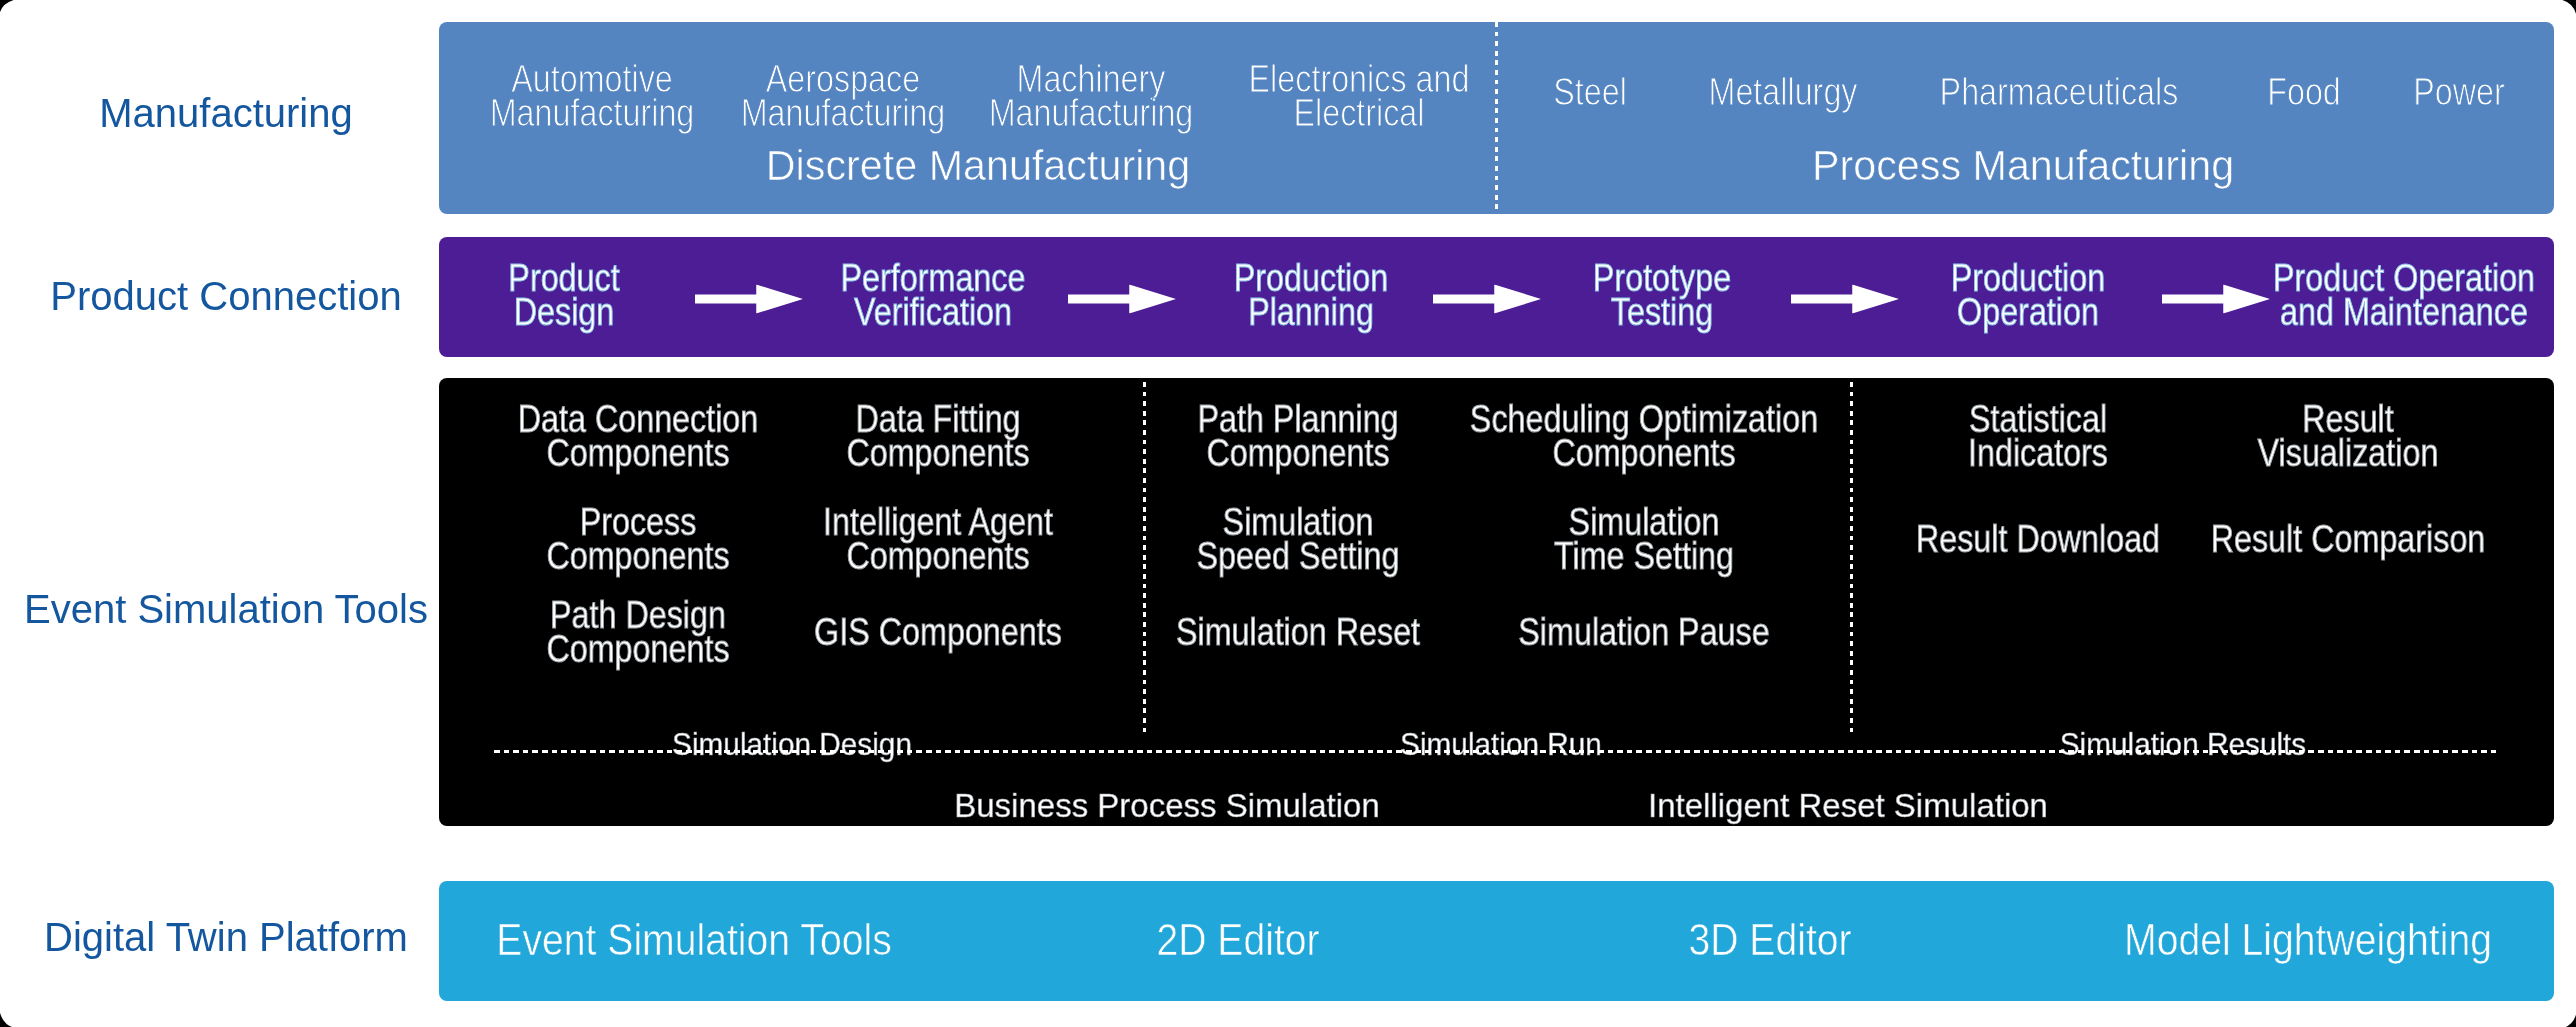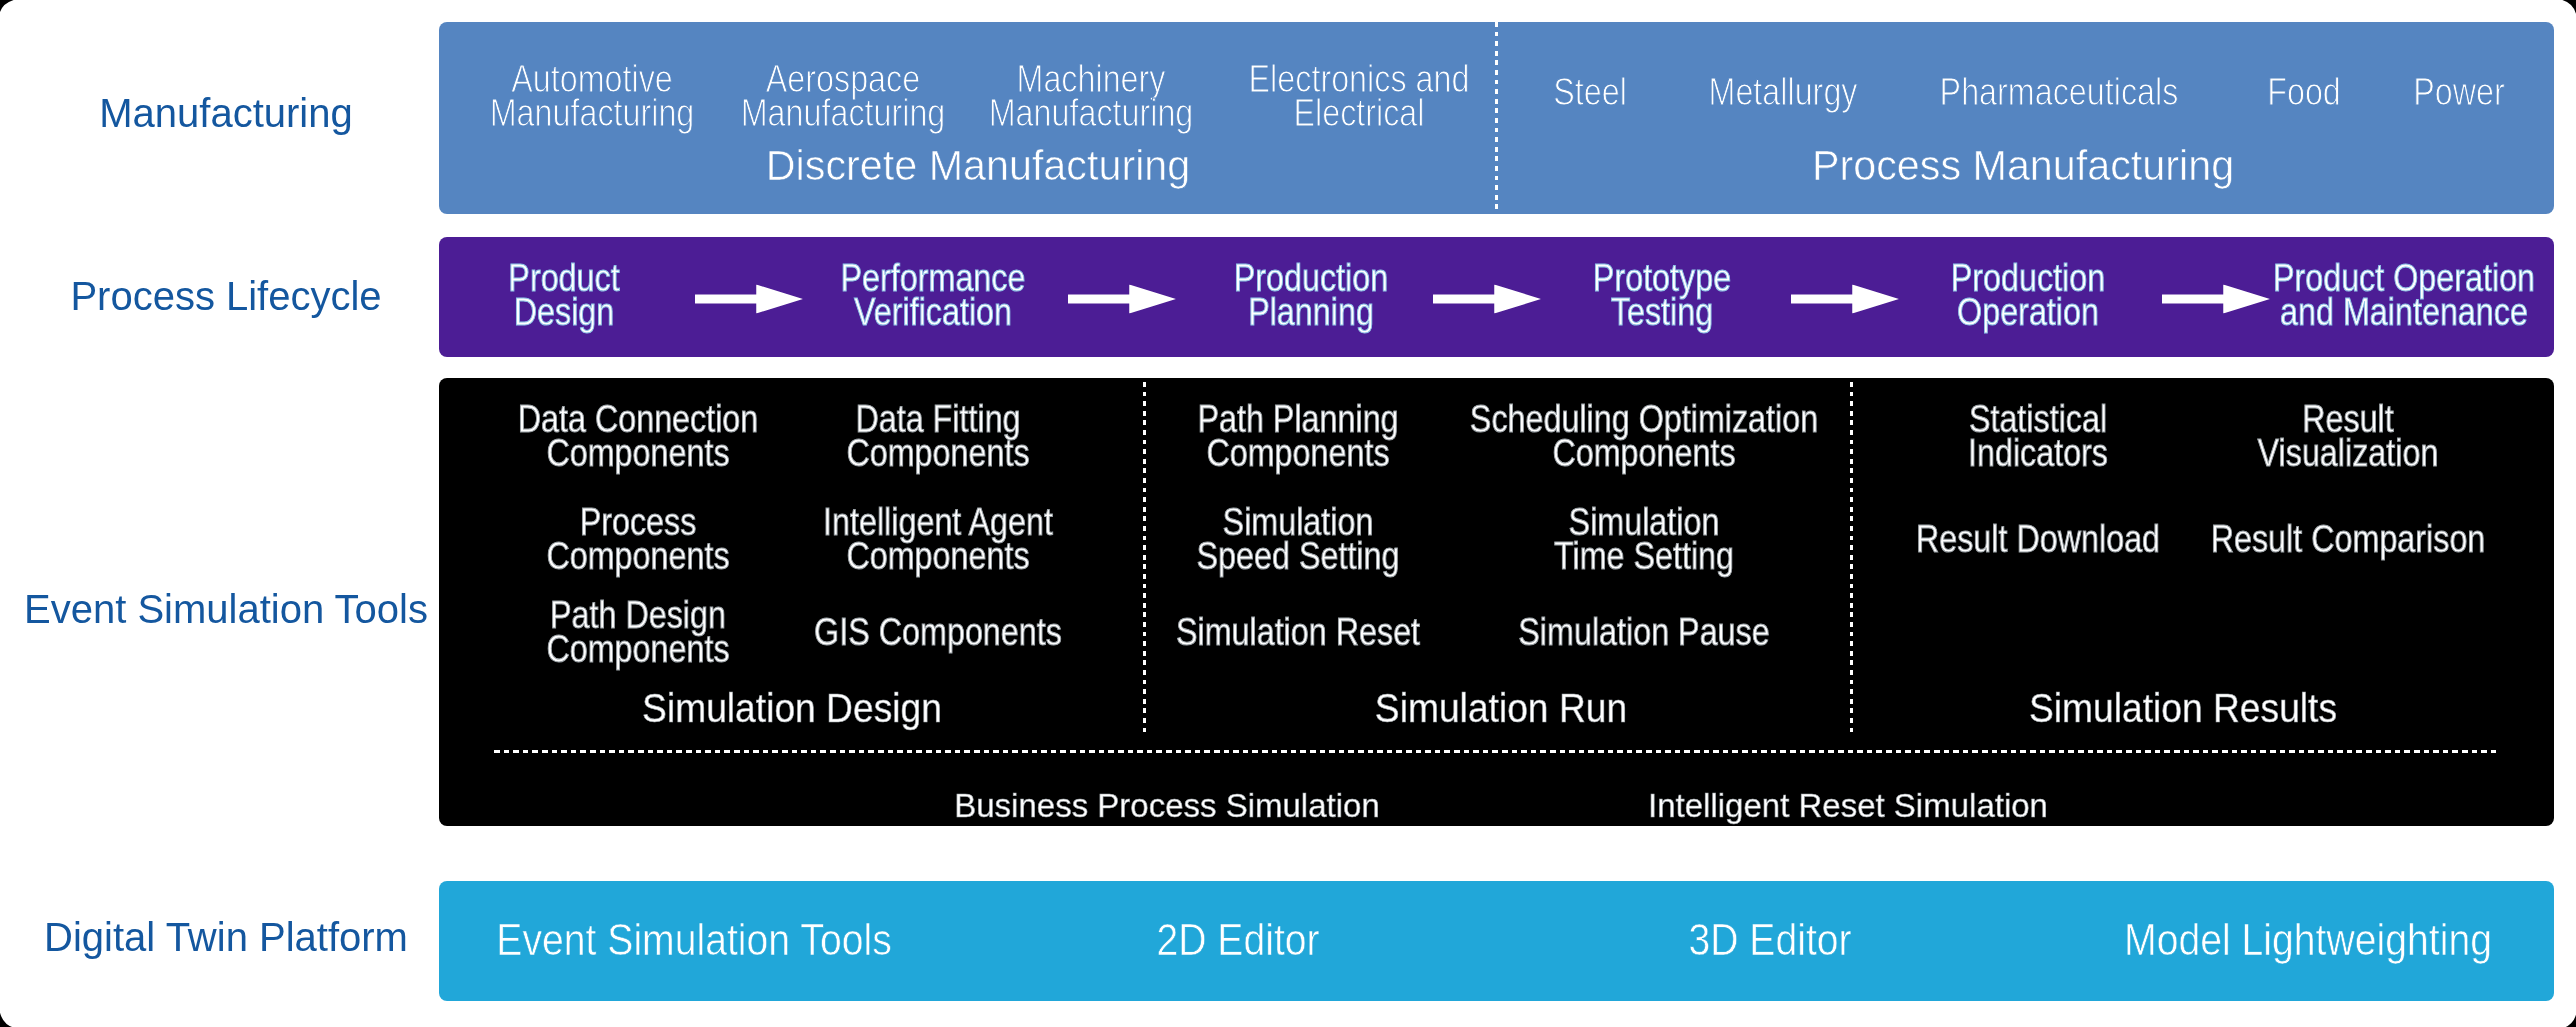--- a/index.html
+++ b/index.html
@@ -46,21 +46,21 @@
   .item  > span { transform: scaleX(0.85); }
   .band-manufacturing .item > span { -webkit-text-stroke: 1px #5585C1; }
   .band-lifecycle .item > span { -webkit-text-stroke: 1px #8DC3E6; }
   .band-simulation .item > span { -webkit-text-stroke: 1px #9AA1A6; }
   .band-manufacturing .btitle > span { -webkit-text-stroke: 0.6px #5585C1; }
   .band-simulation .btitle > span { -webkit-text-stroke: 0.6px #9AA1A6; }
   .band-simulation .lane > span { -webkit-text-stroke: 0.6px #9AA1A6; }
   .platform-item > span { -webkit-text-stroke: 0.6px #21A7D9; }
   .btitle { font-size: 43px; line-height: 43px; }
   .btitle > span { transform: scaleX(0.93); }
-  .band-simulation .btitle { font-size: 40px; line-height: 40px; }
+  .band-simulation .btitle { font-size: 32px; line-height: 40px; margin-top: 36px; }
   .band-manufacturing .btitle > span { transform: scaleX(0.96); }
   .lane  { font-size: 33px; line-height: 40px; }
   .platform-item { font-size: 44px; line-height: 44px; }
   .platform-item > span { transform: scaleX(0.89); }
 
   .vdash {
     position: absolute;
     width: 2.8px;
     background: repeating-linear-gradient(to bottom, #ffffff 0px, #ffffff 4.8px, rgba(255,255,255,0) 4.8px, rgba(255,255,255,0) 9.6px);
   }
@@ -91,21 +91,21 @@
       <path d="M20,0 L3,0 Q16,4 20,17 Z" fill="#000"></path>
     </svg>
   <svg class="corner" style="left:0;bottom:0" width="16" height="16" viewBox="0 0 20 20">
       <path d="M0,20 L0,1 Q4,16 18,20 Z" fill="#000"></path>
     </svg>
   <svg class="corner" style="right:0;bottom:0" width="16" height="14.5" viewBox="0 0 20 18">
       <path d="M20,18 L20,1 Q16,14 3,18 Z" fill="#000"></path>
     </svg>
 
   <div class="row-label" style="left:226px; top:113px">Manufacturing</div>
-  <div class="row-label" style="left:226px; top:296px">Process Lifecycle</div>
+  <div class="row-label" style="left:226px; top:296px">Product Connection</div>
   <div class="row-label" style="left:226px; top:609px">Event Simulation Tools</div>
   <div class="row-label" style="left:226px; top:937px">Digital Twin Platform</div>
 
   <section class="band band-manufacturing">
     <div class="cell item" style="left:153px;  top:74px"><span>Automotive
 Manufacturing</span></div>
     <div class="cell item" style="left:404px;  top:74px"><span>Aerospace
 Manufacturing</span></div>
     <div class="cell item" style="left:652px;  top:74px"><span>Machinery
 Manufacturing</span></div>

